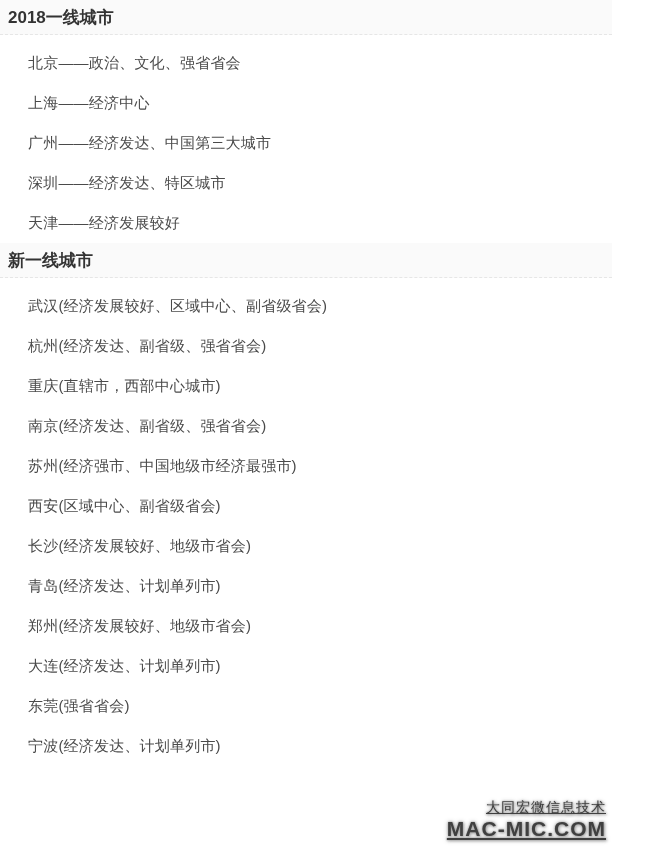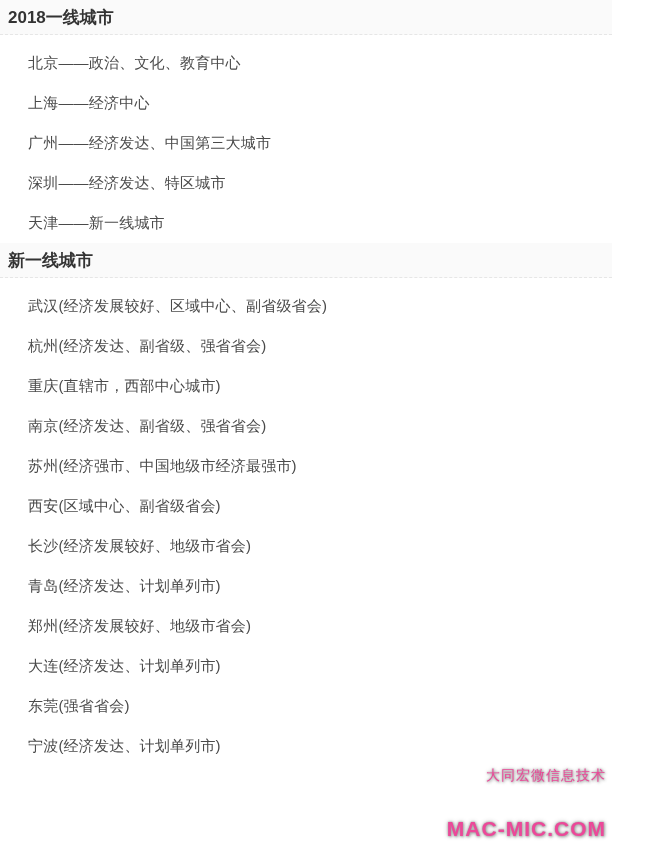--- a/index.html
+++ b/index.html
@@ -39,50 +39,50 @@
     line-height: 18px;
     color: #4a4a4a;
     letter-spacing: 0.2px;
   }
   .watermark {
     position: absolute;
     right: 6px;
     bottom: 8px;
     text-align: right;
     pointer-events: none;
-    color: #ec4899;
+    color: #404040;
+    text-decoration: underline;
   }
   .watermark .wm-line1 {
     font-size: 14px;
     line-height: 18px;
     letter-spacing: 1px;
     text-shadow: 0 0 2px #9a9a9a, 0 0 4px #b5b5b5, 1px 1px 3px #a8a8a8;
   }
   .watermark .wm-line2 {
     font-size: 21px;
     line-height: 26px;
     font-weight: bold;
     letter-spacing: 1px;
     text-shadow: 0 0 2px #9a9a9a, 0 0 5px #b5b5b5, 1px 1px 3px #a8a8a8;
-    margin-top: 32px;
   }
 </style>
 </head>
 <body>
 
 <div class="page">
 
   <section>
     <h2 class="section-header">2018一线城市</h2>
     <div class="items">
-        <p>北京——政治、文化、教育中心</p>
+        <p>北京——政治、文化、强省省会</p>
         <p>上海——经济中心</p>
         <p>广州——经济发达、中国第三大城市</p>
         <p>深圳——经济发达、特区城市</p>
-        <p>天津——新一线城市</p>
+        <p>天津——经济发展较好</p>
       </div>
   </section>
 
   <section>
     <h2 class="section-header">新一线城市</h2>
     <div class="items">
         <p>武汉(经济发展较好、区域中心、副省级省会)</p>
         <p>杭州(经济发达、副省级、强省省会)</p>
         <p>重庆(直辖市，西部中心城市)</p>
         <p>南京(经济发达、副省级、强省省会)</p>

